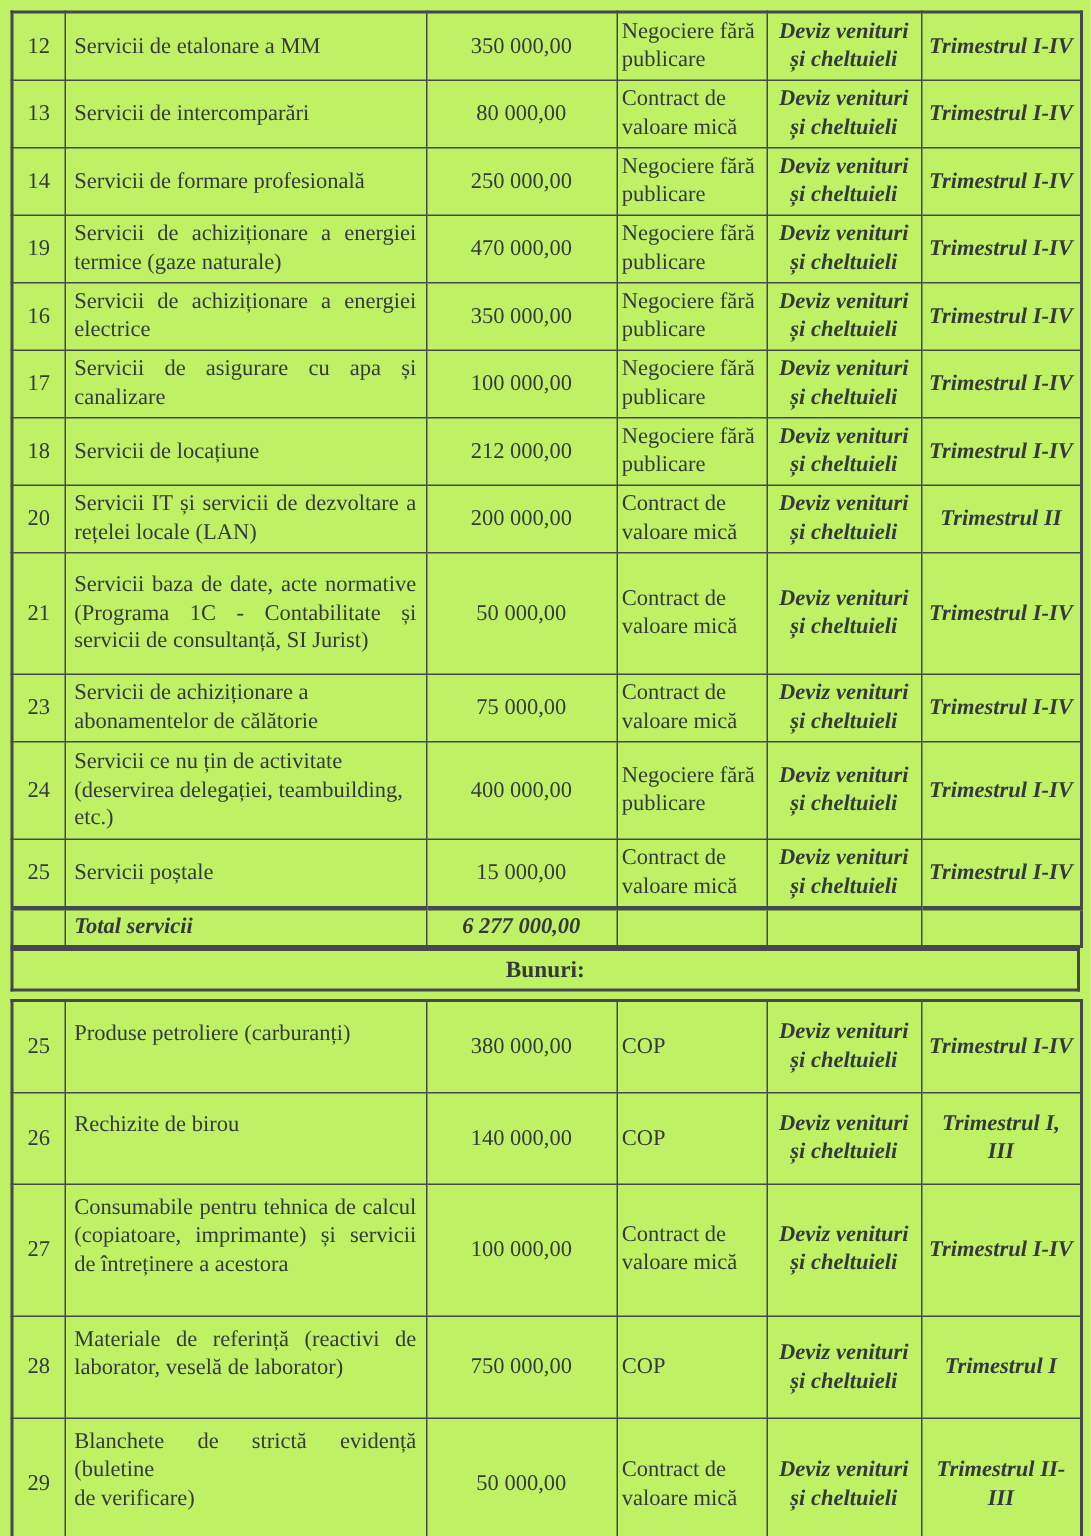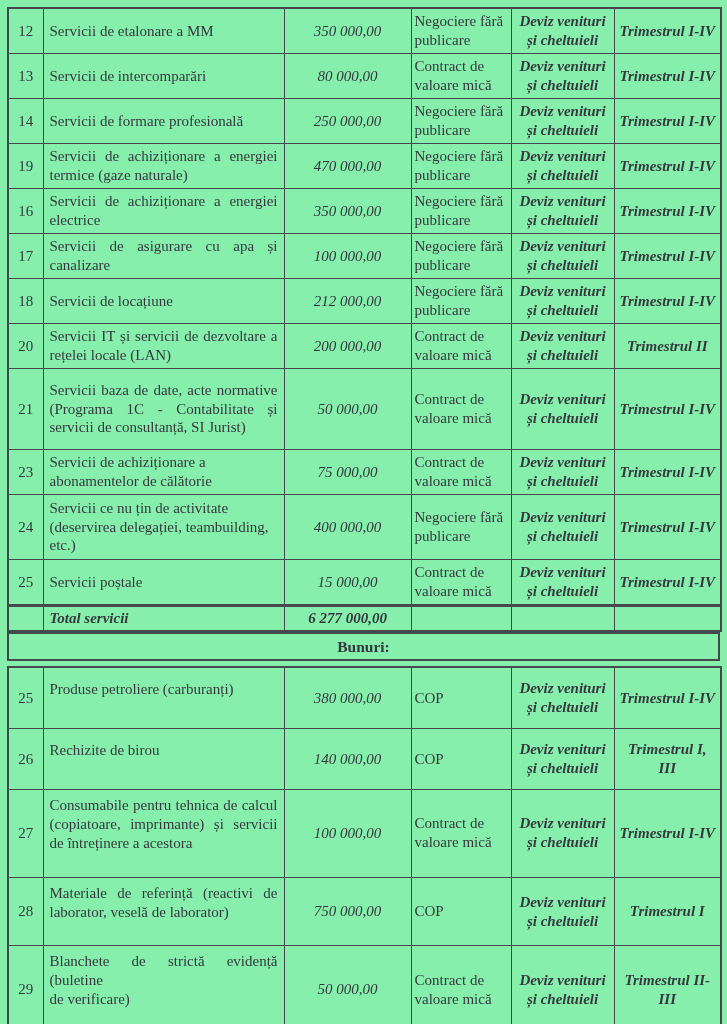--- a/index.html
+++ b/index.html
@@ -2,21 +2,21 @@
 <html><head>
 <meta charset="utf-8">
 <style>
   html, body { margin: 0; padding: 0; }
   body { background: #ffffff; }
   .page {
     position: relative;
     width: 727px;
     height: 1024px;
     box-sizing: border-box;
-    background: #86efac;
+    background: #bef264;
     padding: 7px 7px 0 7px;
     overflow: hidden;
     font-family: "Liberation Serif", serif;
     color: #35393e;
   }
   table.doc {
     border-collapse: collapse;
     table-layout: fixed;
     width: 713px;
     border: 2px solid #45484c;
@@ -30,21 +30,21 @@
   }
   col.w-no  { width: 35px; }
   col.w-desc{ width: 241px; }
   col.w-amt { width: 127px; }
   col.w-proc{ width: 100px; }
   col.w-src { width: 103px; }
   col.w-per { width: 107px; }
 
   td.c-no   { text-align: center; padding: 2px 2px; }
   td.c-desc { text-align: justify; white-space: pre-line; padding: 2px 6px 2px 6px; }
-  td.c-amt  { text-align: center; font-style: italic; padding: 2px 4px; }
+  td.c-amt  { text-align: center; padding: 2px 4px; }
   td.c-proc { text-align: left; padding: 2px 3px; }
   td.c-src  { text-align: center; font-weight: 700; font-style: italic; padding: 2px 2px; }
   td.c-per  { text-align: center; font-weight: 700; font-style: italic; padding: 2px 3px; }
 
   table.services td { height: 40px; }
   tr.row-21 td { height: 76px; }
   tr.row-24 td { height: 60px; }
 
   tr.total-row td {
     height: auto;

